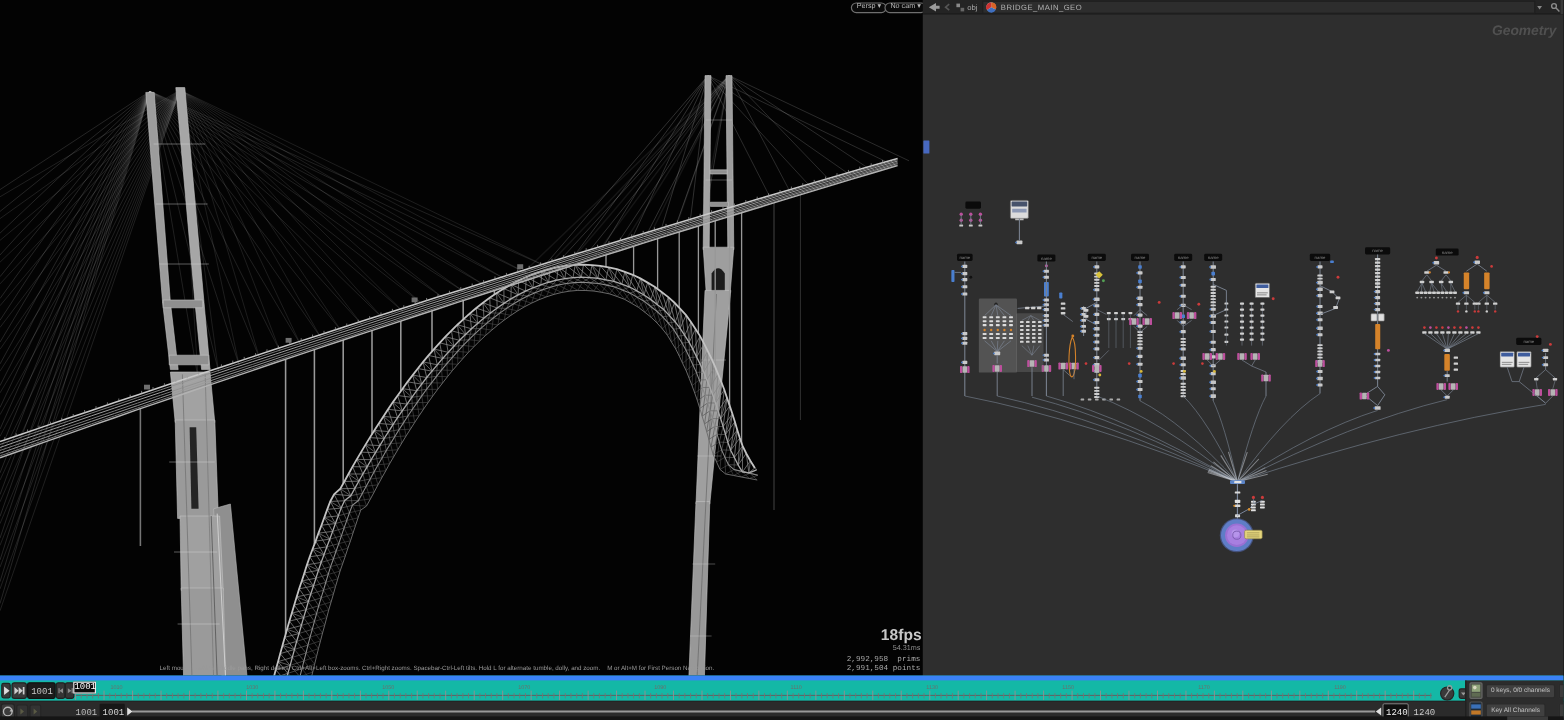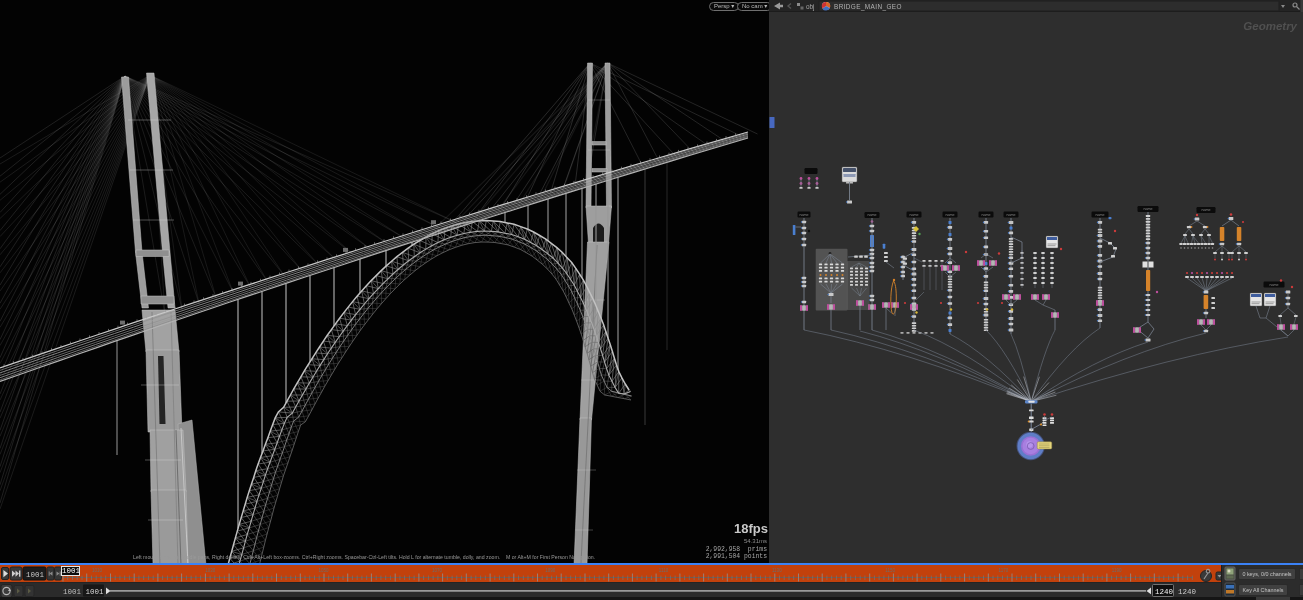--- a/index.html
+++ b/index.html
@@ -5,21 +5,21 @@
 #stage{position:relative;width:1303px;height:600px;overflow:hidden;background:#272727;}
 #vp{position:absolute;left:0;top:0;width:769px;height:563px;background:#030303;overflow:hidden;}
 #net{position:absolute;left:769px;top:0;width:534px;height:563px;background:#2e2e2e;overflow:hidden;}
 #pathbar{position:absolute;left:0;top:0;width:534px;height:12px;background:#242424;border-bottom:1px solid #1c1c1c;}
 .pill{position:absolute;top:2px;height:9px;border:1px solid #6f6f6f;border-radius:5px;color:#b9b9b9;font-size:6px;line-height:7px;padding:0 4px;background:#0a0a0a;white-space:nowrap;}
 #fps{position:absolute;right:1px;top:522px;color:#c8c8c8;font-size:13px;font-weight:bold;line-height:13px;}
 #ms{position:absolute;right:2px;top:538px;color:#8f8f8f;font-size:6px;text-align:right;}
 #prims{position:absolute;right:2px;top:547px;color:#a8a8a8;font-size:6.4px;font-family:"Liberation Mono",monospace;text-align:right;line-height:6.5px;}
 #help{position:absolute;left:133px;top:553.5px;color:#9a9a9a;font-size:5.2px;white-space:nowrap;}
 #geo{position:absolute;right:6px;top:20px;color:#505050;font-size:11.5px;font-weight:bold;font-style:italic;}
-#playbar{position:absolute;left:0;top:563px;width:1303px;height:34px;background:#c2410c;border-top:2px solid #3b82f6;}
+#playbar{position:absolute;left:0;top:563px;width:1303px;height:34px;background:#14b8a6;border-top:4px solid #3b82f6;}
 #row2{position:absolute;left:0;top:17px;width:1303px;height:17px;background:#2b2b2b;border-top:1px solid #242424;}
 .btn{position:absolute;background:#3a3a3a;border:1px solid #222;border-radius:2px;}
 #keypanel{position:absolute;left:1221px;top:0;width:82px;height:34px;background:#2c2c2c;border-left:1px solid #1e1e1e;}
 .kbtn{position:absolute;left:16px;width:58px;height:12px;background:#404040;border:1px solid #2a2a2a;border-radius:2px;color:#c6c6c6;font-size:5.4px;text-align:center;line-height:11px;}
 #bstrip{position:absolute;left:0;top:597px;width:1303px;height:3px;background:#151515;}
 </style></head><body>
 <div id="stage">
 
   <div id="vp">
     <svg width="769" height="563" viewBox="0 0 769 563" style="position:absolute;left:0;top:0">

